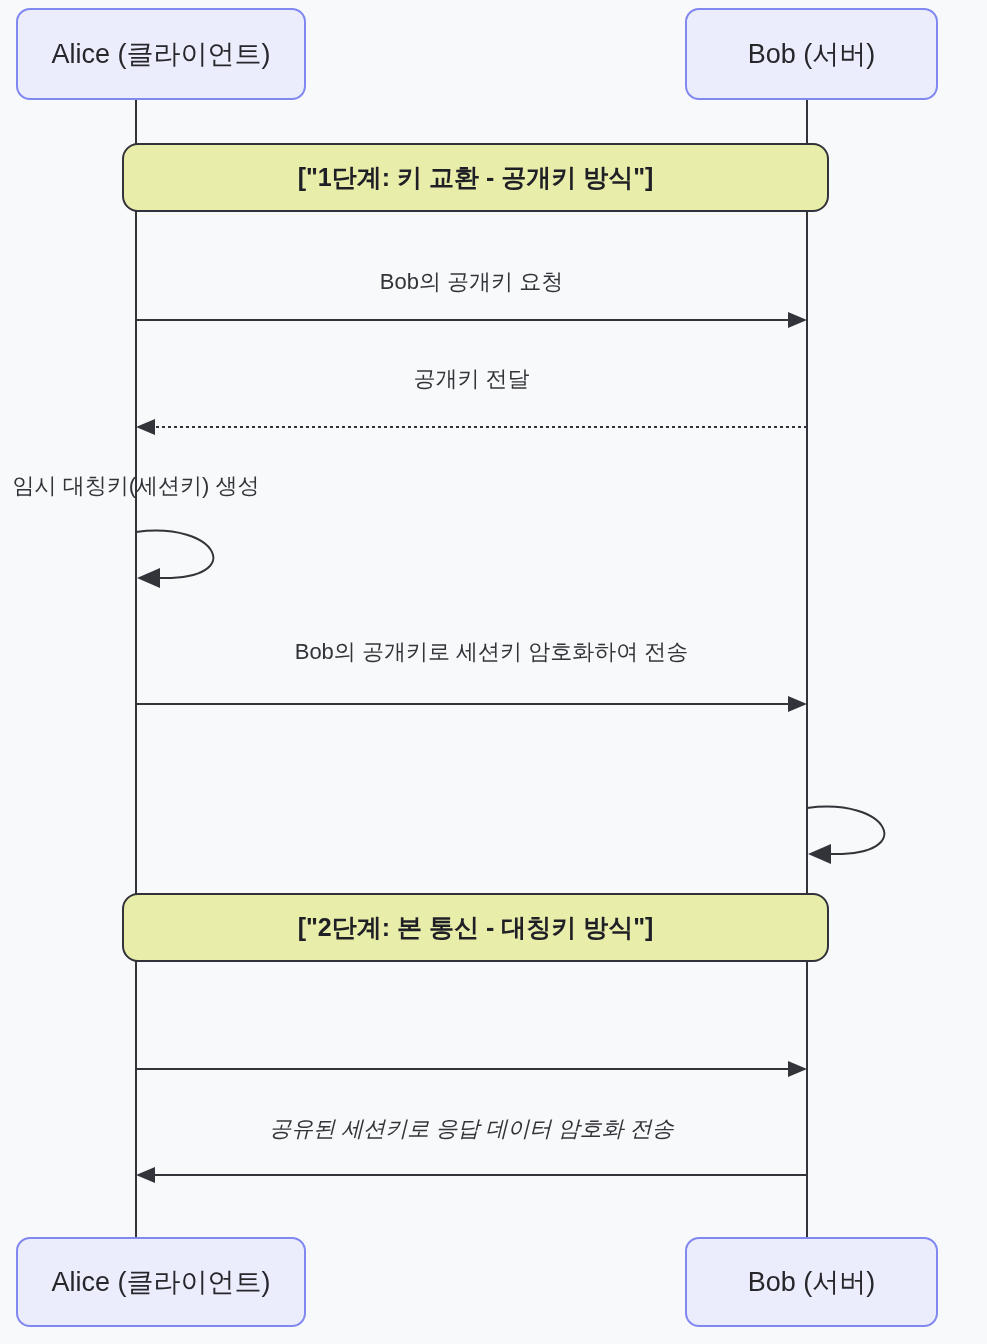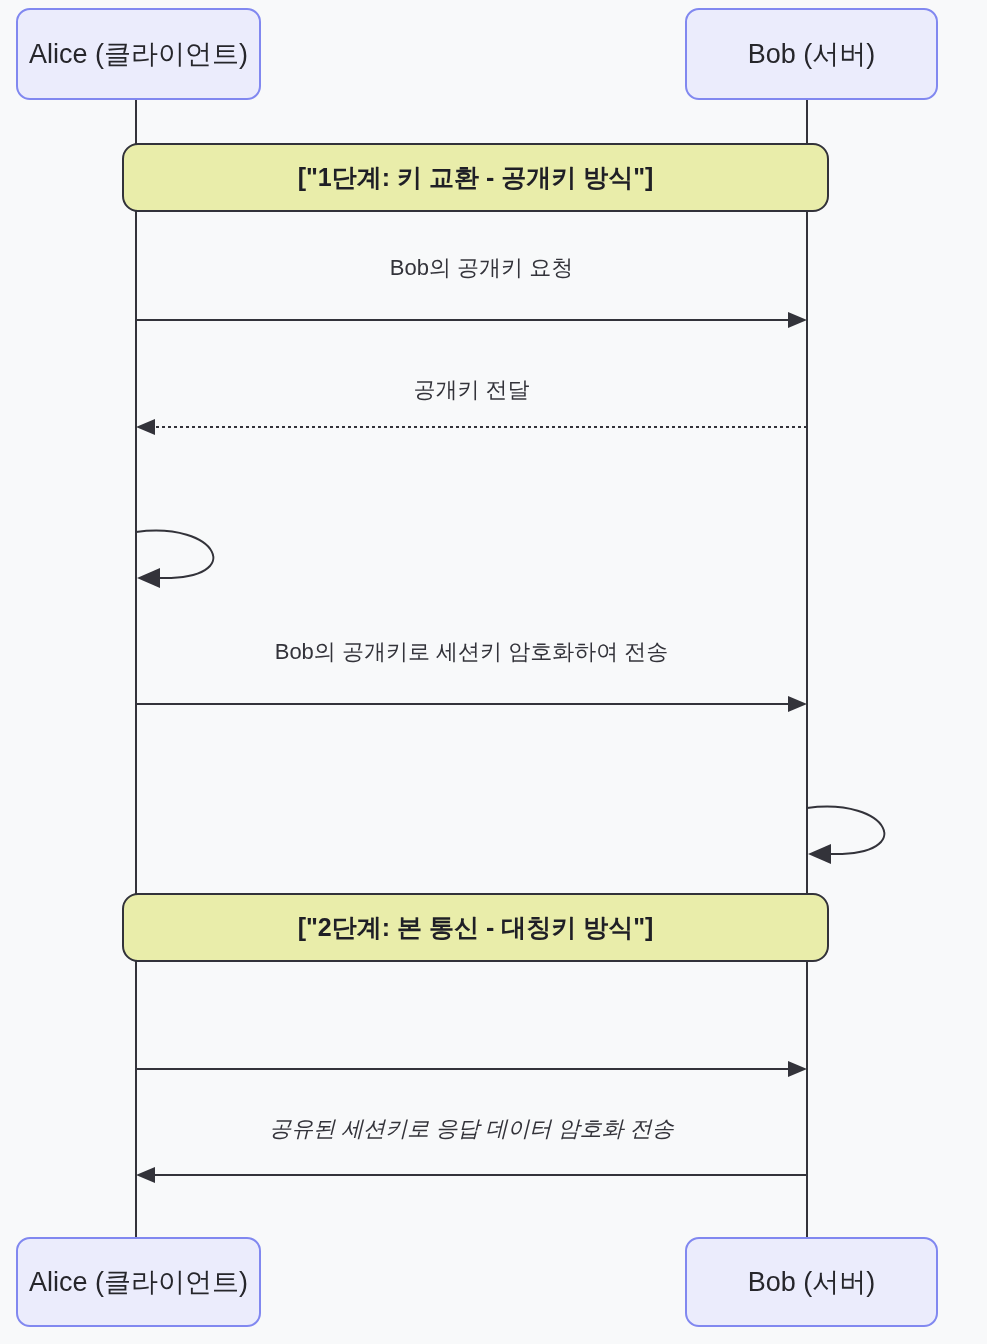--- a/index.html
+++ b/index.html
@@ -26,21 +26,21 @@
     align-items: center;
     justify-content: center;
     background: #ebecfc;
     border: 2px solid #8188f0;
     border-radius: 14px;
     box-sizing: border-box;
     font-size: 27px;
     color: #26262b;
     white-space: nowrap;
   }
-  .actor.alice { left: 16px;  width: 245px; }
+  .actor.alice { left: 16px;  width: 290px; }
   .actor.bob   { left: 685px; width: 253px; }
   .actor.top    { top: 8px;    height: 92px; }
   .actor.bottom { top: 1237px; height: 90px; }
 
   .section-header {
     position: absolute;
     left: 122px;
     width: 707px;
     height: 69px;
     box-sizing: border-box;
@@ -60,23 +60,23 @@
 
   .msg {
     position: absolute;
     left: 136px;
     width: 671px;
     text-align: center;
     font-size: 22px;
     color: #33333a;
     white-space: nowrap;
   }
-  .msg.m1 { top: 253px; margin-left: 10px; }
-  .msg.m2 { top: 375px; }
-  .msg.m3 { top: 637px; }
+  .msg.m1 { top: 267px; }
+  .msg.m2 { top: 364px; }
+  .msg.m3 { top: 637px; padding-left: 20px; }
   .msg.m4 { top: 1004px; }
   .msg.m5 { top: 1114px; font-style: italic; }
 
   .self-msg {
     position: absolute;
     transform: translateX(-50%);
     font-size: 22px;
     color: #33333a;
     white-space: nowrap;
   }
@@ -133,16 +133,17 @@
 
   <div class="section-header s1">
     <span>["1단계: 키 교환 - 공개키 방식"]</span>
   </div>
   <div class="section-header s2">
     <span>["2단계: 본 통신 - 대칭키 방식"]</span>
   </div>
 
   <div class="msg m1">Bob의 공개키 요청</div>
   <div class="msg m2">공개키 전달</div>
+  <div class="self-msg alice">임시 대칭키(세션키) 생성</div>
   <div class="msg m3">Bob의 공개키로 세션키 암호화하여 전송</div>
   <div class="msg m5">공유된 세션키로 응답 데이터 암호화 전송</div>
 
 </div>
 
 </body></html>

